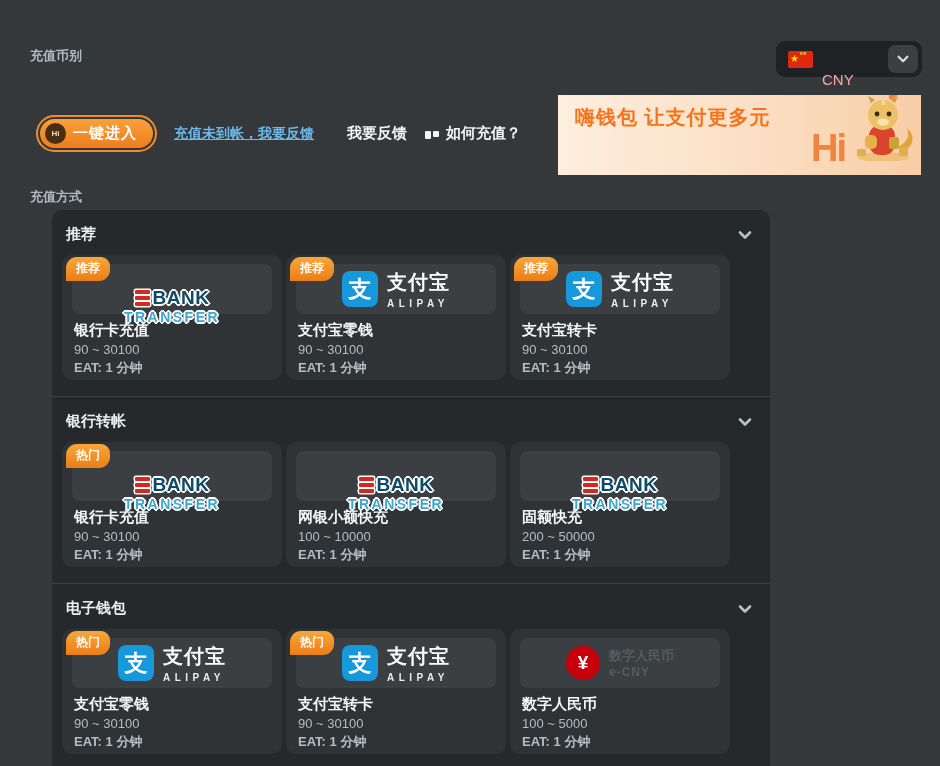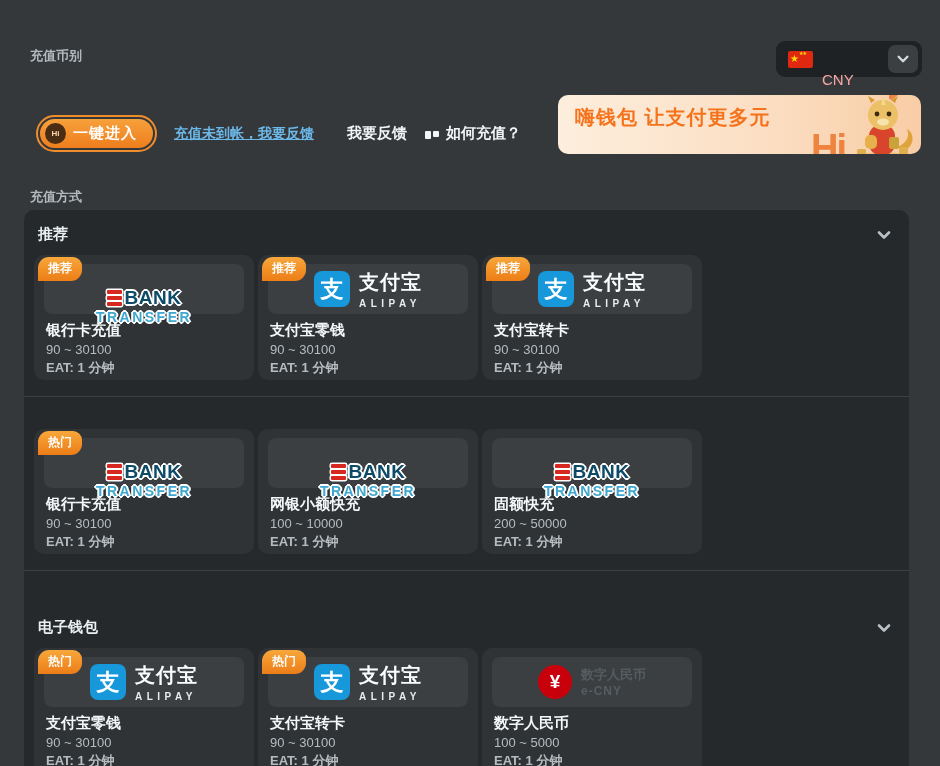--- a/index.html
+++ b/index.html
@@ -40,38 +40,38 @@
   .quick-enter-icon { width:21px; height:21px; border-radius:50%; background:#4a2d15;
     color:#ffd9ad; font-size:8px; font-weight:800; display:flex; align-items:center; justify-content:center; }
   .quick-enter-label { color:#fff; font-weight:700; font-size:15px; letter-spacing:1px; }
   .feedback-link { color:#6cb9e9; font-size:14px; font-weight:600; text-decoration:underline; cursor:pointer; }
   .anti-fraud { color:#f2f5f6; font-weight:800; font-size:15px; cursor:pointer; margin-left:16px;}
   .how-to { display:flex; align-items:flex-end; gap:6px; cursor:pointer; }
   .how-to-label { color:#f2f5f6; font-weight:800; font-size:15px; }
 
   
   .banner {
-    position:absolute; left:558px; top:95px; width:363px; height:59px; border-radius:10px;
+    position:absolute; left:558px; top:95px; width:363px; height:80px; border-radius:0;
     background:linear-gradient(90deg,#fdeedd 0%,#fbdfc4 55%,#f8cda6 100%);
     overflow:hidden; cursor:pointer;
   }
   .banner-title { position:absolute; left:17px; top:9px; color:#f4731c; font-size:20px;
     font-weight:800; letter-spacing:1px; }
   .banner-subtitle { position:absolute; left:18px; top:38px; color:#58595b; font-size:13px; font-weight:600; }
   .banner-art { position:absolute; right:4px; top:0; height:66px; display:flex; align-items:flex-end; }
   .hi-wallet-logo { font-size:38px; font-weight:900; color:#ef8440; line-height:1;
     transform:translateY(6px); letter-spacing:-2px; position:relative;}
   .hi-roof { position:absolute; right:-6px; top:-14px; }
 
   
   .methods-label { position:absolute; left:30px; top:188px; }
   .methods-panel {
-    position:absolute; left:24px; top:210px; width:885px; height:556px;
+    position:absolute; left:52px; top:210px; width:718px; height:556px;
     background:#26292b; border-radius:10px 10px 0 0; overflow:hidden;
-    display:flex; flex-direction:column;gap:32px;
+    display:flex; flex-direction:column;
   }
   .section { border-bottom:1px solid #3b4044; padding:0 14px 16px 10px; }
   .section-header { display:flex; justify-content:space-between; align-items:center;
     padding:15px 2px 11px 4px; cursor:pointer; }
   .section-title { color:#e9eef1; font-weight:800; font-size:15px; }
   .cards { display:flex; gap:4px; }
   .card { position:relative; width:220px; height:125px; background:#2f3335; border-radius:10px; cursor:pointer; }
   .card-logo { position:absolute; left:10px; right:10px; top:9px; height:50px;
     background:#3b3f42; border-radius:8px; display:flex; align-items:center; justify-content:center; }
   .card-title { position:absolute; left:12px; top:66px; color:#f4f7f8; font-weight:800; font-size:15px; }
@@ -232,20 +232,26 @@
         </div>
         <div class="card-title">支付宝转卡</div>
         <div class="card-range">90 ~ 30100</div>
         <div class="card-eat">EAT: 1 分钟</div>
       </div>
 
     </div>
   </div>
 
   <div class="section">
+    <div class="section-header">
+      <span class="section-title">银行转帐</span>
+      <svg width="18" height="18" viewBox="0 0 18 18">
+        <polyline points="4,6.5 9,11.5 14,6.5" fill="none" stroke="#b9c1c5" stroke-width="2.6" stroke-linecap="round" stroke-linejoin="round"></polyline>
+      </svg>
+    </div>
     <div class="cards">
 
       <div class="card">
         <span class="card-badge">热门</span>
         <div class="card-logo">
           <div class="bank-logo">
             <div class="bank-line1">
               <span class="bank-bars">
                   <i></i>
                   <i></i>

